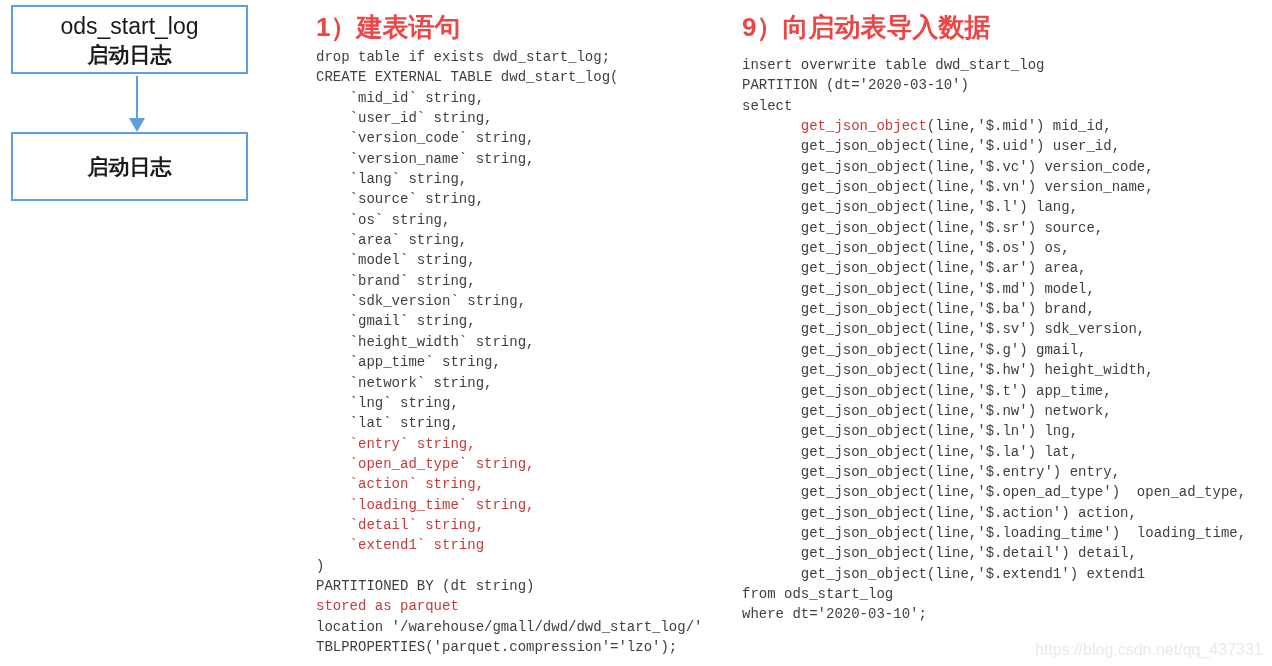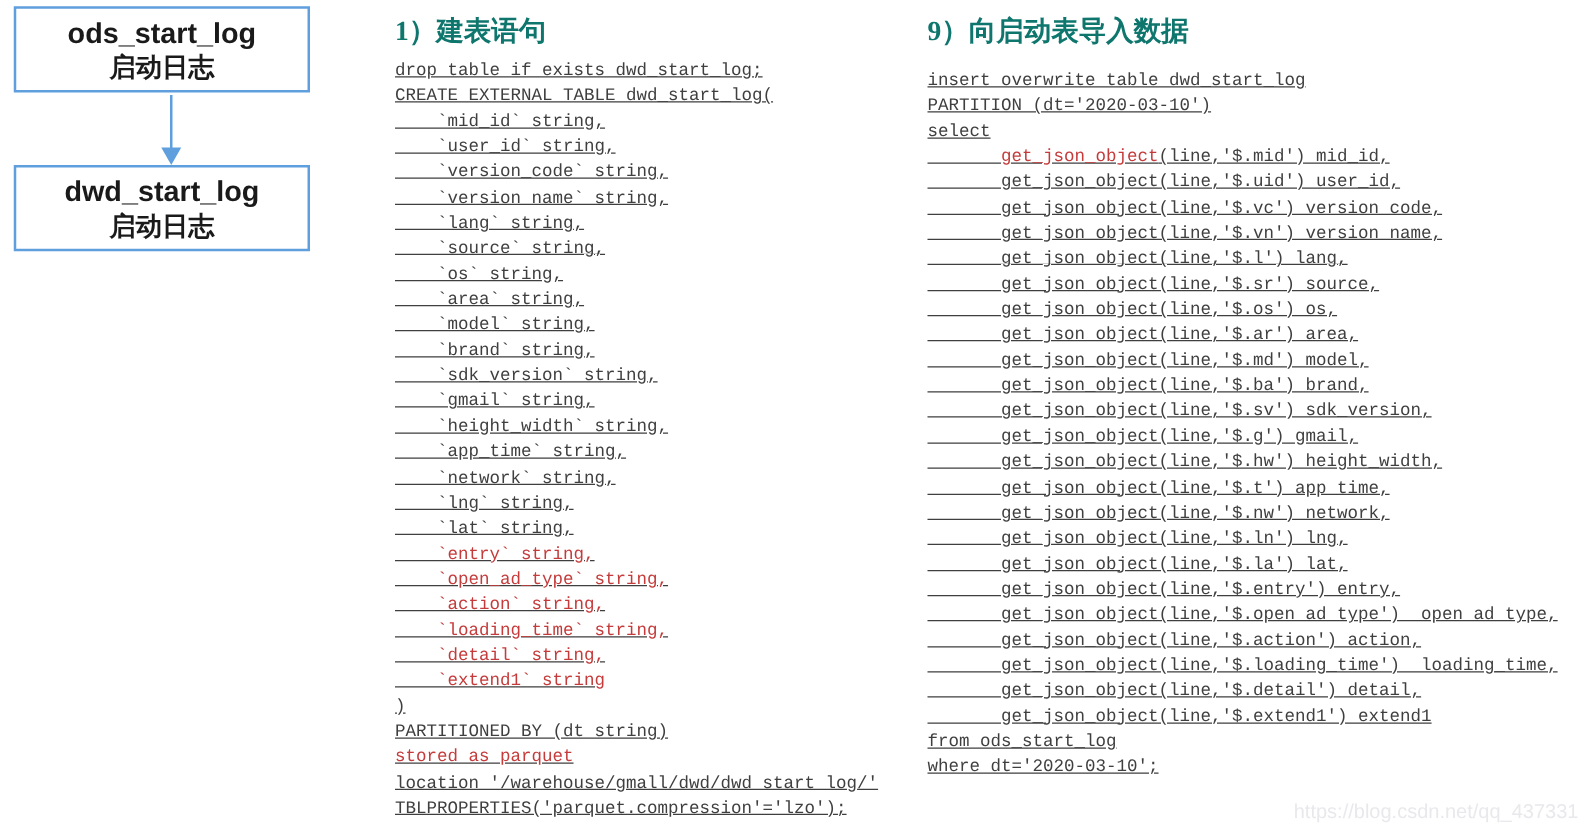--- a/index.html
+++ b/index.html
@@ -13,21 +13,21 @@
   }
   
   .diagram { position:absolute; left:11px; top:5px; width:237px; height:200px; }
   .flow-box {
     position:absolute; left:0; width:237px; height:69px;
     border:2px solid #5f9fdd; background:#ffffff;
     display:flex; flex-direction:column; align-items:center; justify-content:center;
   }
   .flow-box .t1 {
     font-family:"Liberation Sans", sans-serif;
-    font-weight:bold; font-size:23px; line-height:30px; color:#1a1a1a;text-align:center;
+    font-weight:normal; font-size:23px; line-height:30px; color:#1a1a1a;text-align:center;
   }
   .flow-box .t2 {
     font-family:"Liberation Sans", sans-serif;
     font-weight:bold; font-size:21px; line-height:28px; color:#1a1a1a;
   }
   #box-ods { top:0; }
   #box-dwd { top:127px; height:69px; }
   .arrow {
     position:absolute; left:118px; top:71px; width:16px; height:56px;
   }
@@ -40,30 +40,29 @@
     border-left:8px solid transparent;
     border-right:8px solid transparent;
     border-top:14px solid #5f9fdd;
   }
   
   .section { position:absolute; top:0; }
   #section-create { left:316px; }
   #section-insert { left:742px; }
   .sec-heading {
     position:absolute; top:10px; white-space:nowrap;
-    font-family:Liberation Serif, serif;
-    font-weight:bold; font-size:22px; color:#0f766e;
+    font-family:Liberation Sans, sans-serif;
+    font-weight:bold; font-size:26px; color:#ef4444;
   }
   .code {
     position:absolute;
     font-family:"Liberation Mono", "DejaVu Sans Mono", monospace;
     font-size:14px; line-height:20.35px;
     color:#3f3f3f;
     white-space:pre;
-    text-decoration:underline;
   }
   #code-create { top:47px; }
   #code-insert { top:55px; }
   .code .r { color:#c53b3b;margin-top:24px; }
   
   .watermark {
     position:absolute; left:1035px; top:641px;
     font-family:"Liberation Sans", sans-serif;
     font-size:16px; color:#e9e9ed;
     white-space:nowrap;
@@ -75,21 +74,20 @@
 <div class="diagram">
   <div class="flow-box" id="box-ods">
     <div class="t1">ods_start_log</div>
     <div class="t2">启动日志</div>
   </div>
   <div class="arrow">
     <div class="shaft"></div>
     <div class="head"></div>
   </div>
   <div class="flow-box" id="box-dwd">
-    <div class="t1">dwd_start_log</div>
     <div class="t2">启动日志</div>
   </div>
 </div>
 
 <div class="section" id="section-create">
   <div class="sec-heading">1）建表语句</div>
   <div class="code" id="code-create"><div class="code-line"><span>drop table if exists dwd_start_log;</span></div><div class="code-line"><span>CREATE EXTERNAL TABLE dwd_start_log(</span></div><div class="code-line"><span>    `mid_id` string,</span></div><div class="code-line"><span>    `user_id` string,</span></div><div class="code-line"><span>    `version_code` string,</span></div><div class="code-line"><span>    `version_name` string,</span></div><div class="code-line"><span>    `lang` string,</span></div><div class="code-line"><span>    `source` string,</span></div><div class="code-line"><span>    `os` string,</span></div><div class="code-line"><span>    `area` string,</span></div><div class="code-line"><span>    `model` string,</span></div><div class="code-line"><span>    `brand` string,</span></div><div class="code-line"><span>    `sdk_version` string,</span></div><div class="code-line"><span>    `gmail` string,</span></div><div class="code-line"><span>    `height_width` string,</span></div><div class="code-line"><span>    `app_time` string,</span></div><div class="code-line"><span>    `network` string,</span></div><div class="code-line"><span>    `lng` string,</span></div><div class="code-line"><span>    `lat` string,</span></div><div class="code-line"><span class="r">    `entry` string,</span></div><div class="code-line"><span class="r">    `open_ad_type` string,</span></div><div class="code-line"><span class="r">    `action` string,</span></div><div class="code-line"><span class="r">    `loading_time` string,</span></div><div class="code-line"><span class="r">    `detail` string,</span></div><div class="code-line"><span class="r">    `extend1` string</span></div><div class="code-line"><span>)</span></div><div class="code-line"><span>PARTITIONED BY (dt string)</span></div><div class="code-line"><span class="r">stored as parquet</span></div><div class="code-line"><span>location '/warehouse/gmall/dwd/dwd_start_log/'</span></div><div class="code-line"><span>TBLPROPERTIES('parquet.compression'='lzo');</span></div></div>
 </div>
 
 <div class="section" id="section-insert">

